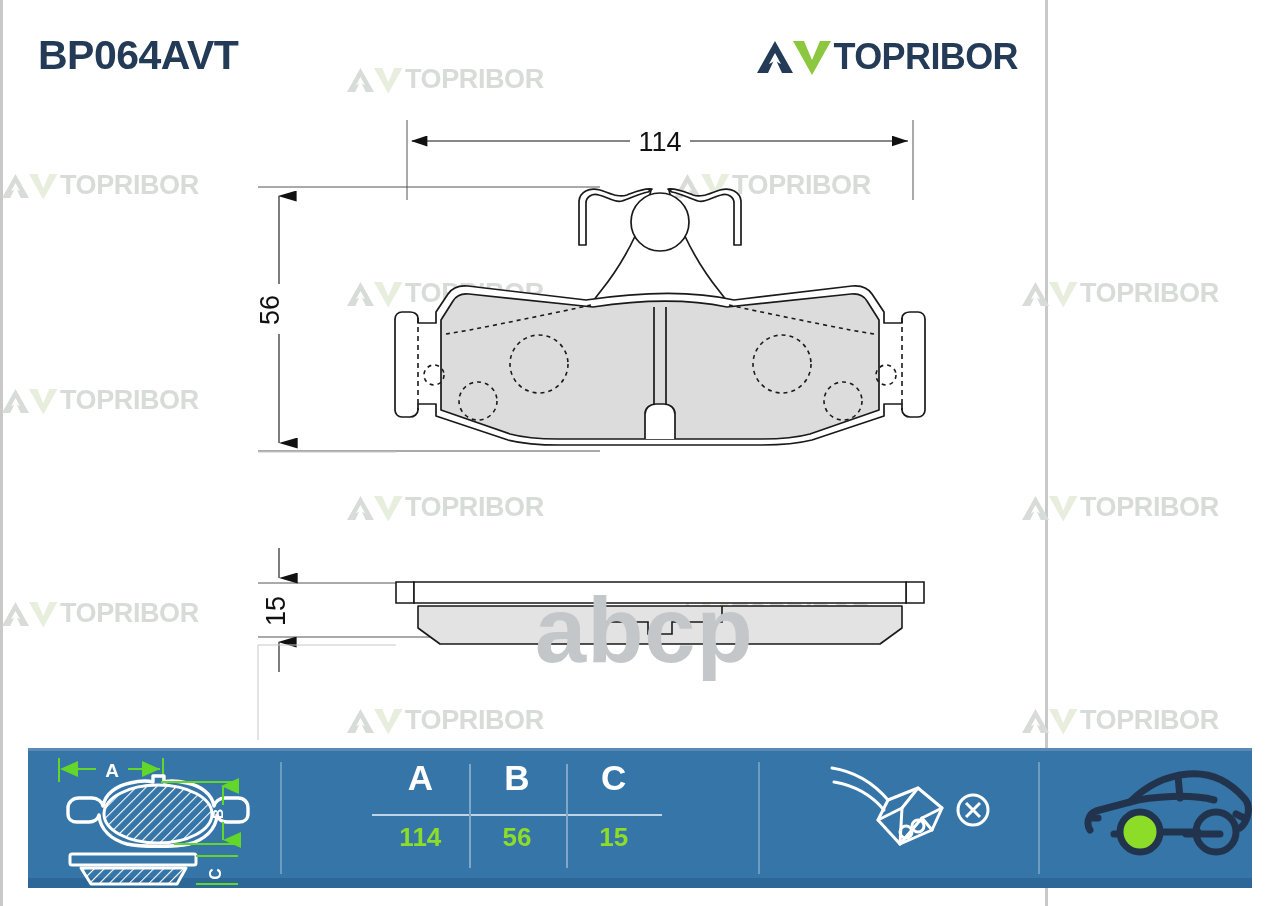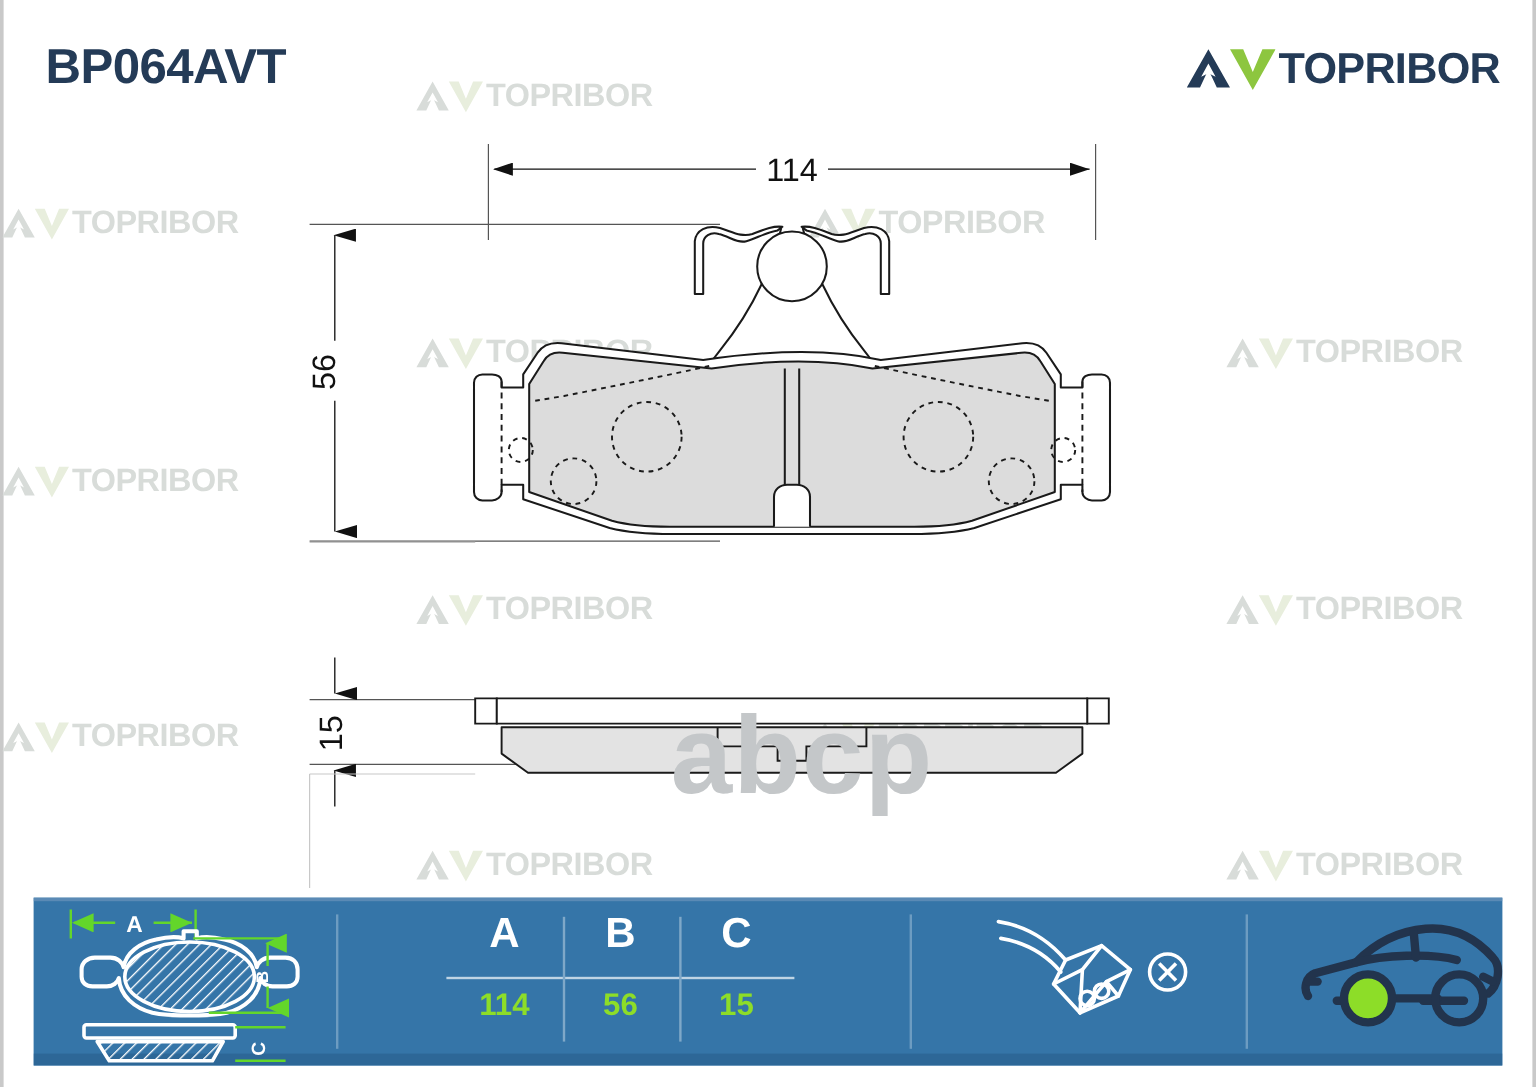--- a/index.html
+++ b/index.html
@@ -4,21 +4,21 @@
 <style>
   * { box-sizing: border-box; margin: 0; padding: 0; }
   html, body {
     width: 1280px; height: 906px;
     background: #ffffff;
     font-family: "Liberation Sans", sans-serif;
     overflow: hidden;
   }
   #page {
     position: relative;
-    width: 1280px; height: 906px;
+    width: 1048px; height: 906px;
     background: #ffffff;
   }
   .edge-left {
     position: absolute; left: 0; top: 0; width: 3px; height: 906px;
     background: #c9c9c9;
   }
   .edge-right {
     position: absolute; right: 0; top: 0; width: 3px; height: 906px;
     background: #c9c9c9;
   }
@@ -398,21 +398,21 @@
         <path d="M598,606 L598,622 L648,622 L648,634 L672,634 L672,622 L722,622 L722,606" fill="none" stroke="#1a1a1a" stroke-width="1.6"></path>
       </g>
 
       <g stroke="#c8c8c8" stroke-width="1" fill="none">
         <line x1="258" y1="452" x2="396" y2="452"></line>
         <line x1="258" y1="645" x2="396" y2="645"></line>
         <line x1="258" y1="645" x2="258" y2="740"></line>
       </g>
     </svg>
 
-    <div class="wm-abcp" style="left:559px; top:578px;">abcp</div>
+    <div class="wm-abcp" style="left:535px; top:578px;">abcp</div>
   </div>
 
   <div id="spec-bar">
     <div class="bar-top-line"></div>
     <div class="bar-bottom-line"></div>
 
     <div class="spec-cell" style="left:18px; width:230px;">
       <svg width="230" height="140" viewBox="0 0 230 140">
         <defs>
           <pattern id="hatchW" width="7" height="7" patternTransform="rotate(45)" patternUnits="userSpaceOnUse">

